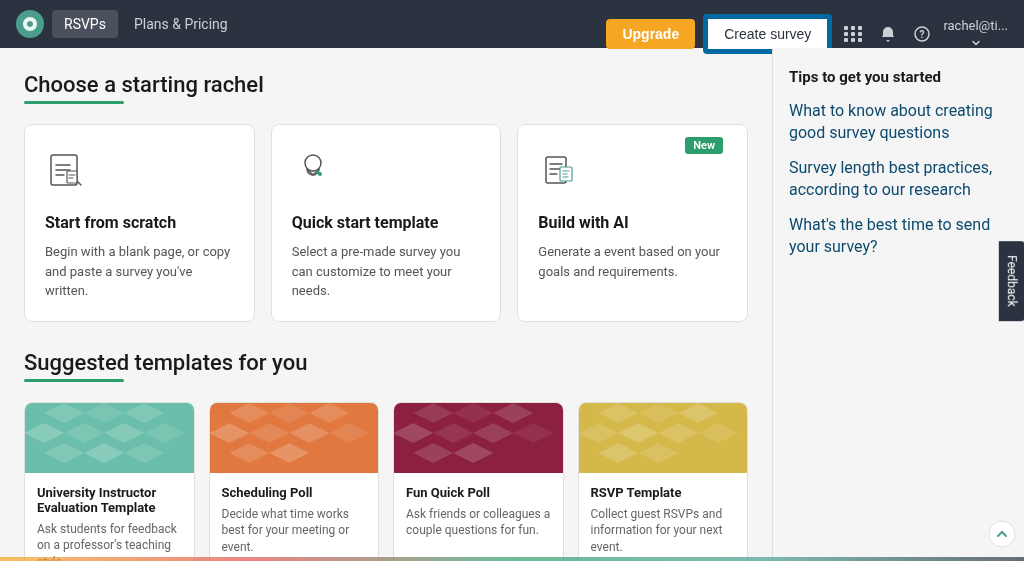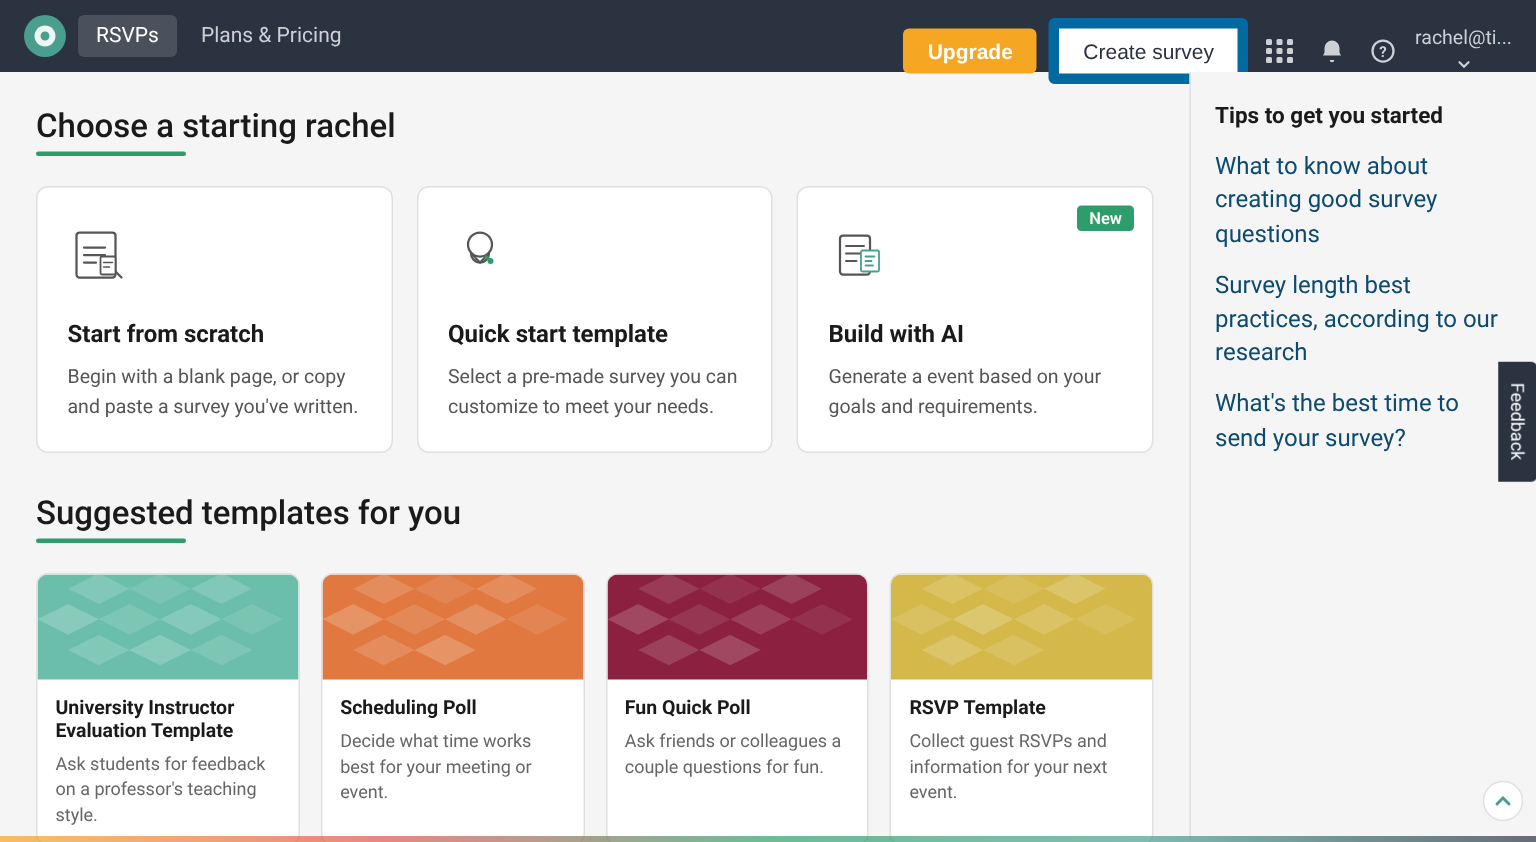--- a/index.html
+++ b/index.html
@@ -45,21 +45,21 @@
       border: none;
       padding: 7px 16px;
       border-radius: 4px;
       font-size: 14px;
       font-weight: 600;
       cursor: pointer;
     }
     .btn-create-survey {
       background: white;
       color: #2b3240;
-      border: 7px solid #0369a1;
+      border: 5px solid #0369a1;
       padding: 7px 16px;
       border-radius: 4px;
       font-size: 14px;
       font-weight: 500;
       cursor: pointer;
     }
     .header-icon {
       color: #cdd0d5;
       font-size: 18px;
       cursor: pointer;
@@ -129,21 +129,21 @@
       margin-bottom: 10px;
     }
     .card-desc {
       font-size: 13px;
       color: #555;
       line-height: 1.5;
     }
     .badge-new {
       position: absolute;
       top: 12px;
-      right: 12px;
+      right: 24px;
       background: #2d9e6b;
       color: white;
       font-size: 11px;
       font-weight: 600;
       padding: 2px 8px;
       border-radius: 3px;
     }
 
     
     .template-cards-row {
@@ -176,21 +176,21 @@
       margin-bottom: 6px;
     }
     .template-desc {
       font-size: 12px;
       color: #666;
       line-height: 1.4;
     }
 
     
     .right-sidebar {
-      width: 231px;
+      width: 252px;
       padding: 20px 16px;
       background: #f5f5f5;
       border-left: 1px solid #e0e0e0;
       flex-shrink: 0;
     }
     .tips-title {
       font-size: 15px;
       font-weight: 700;
       color: #1a1a1a;
       margin-bottom: 14px;

